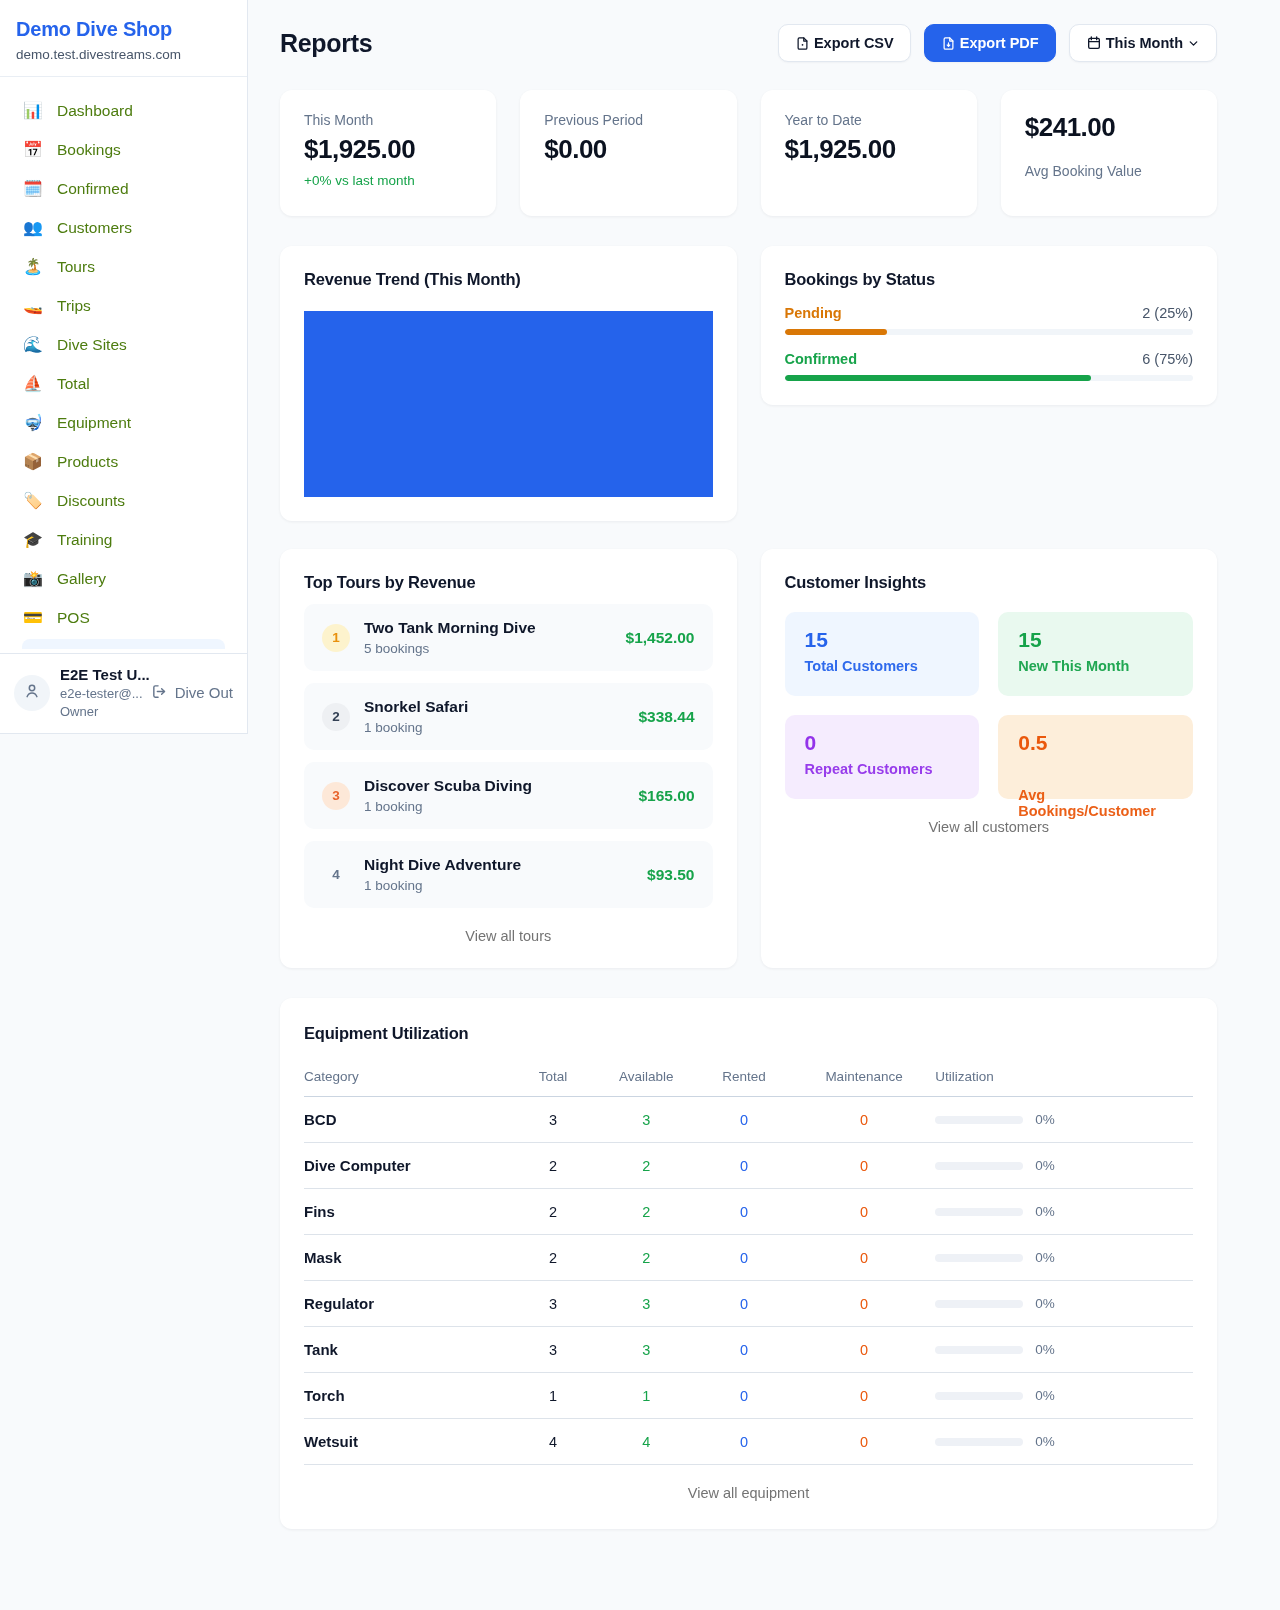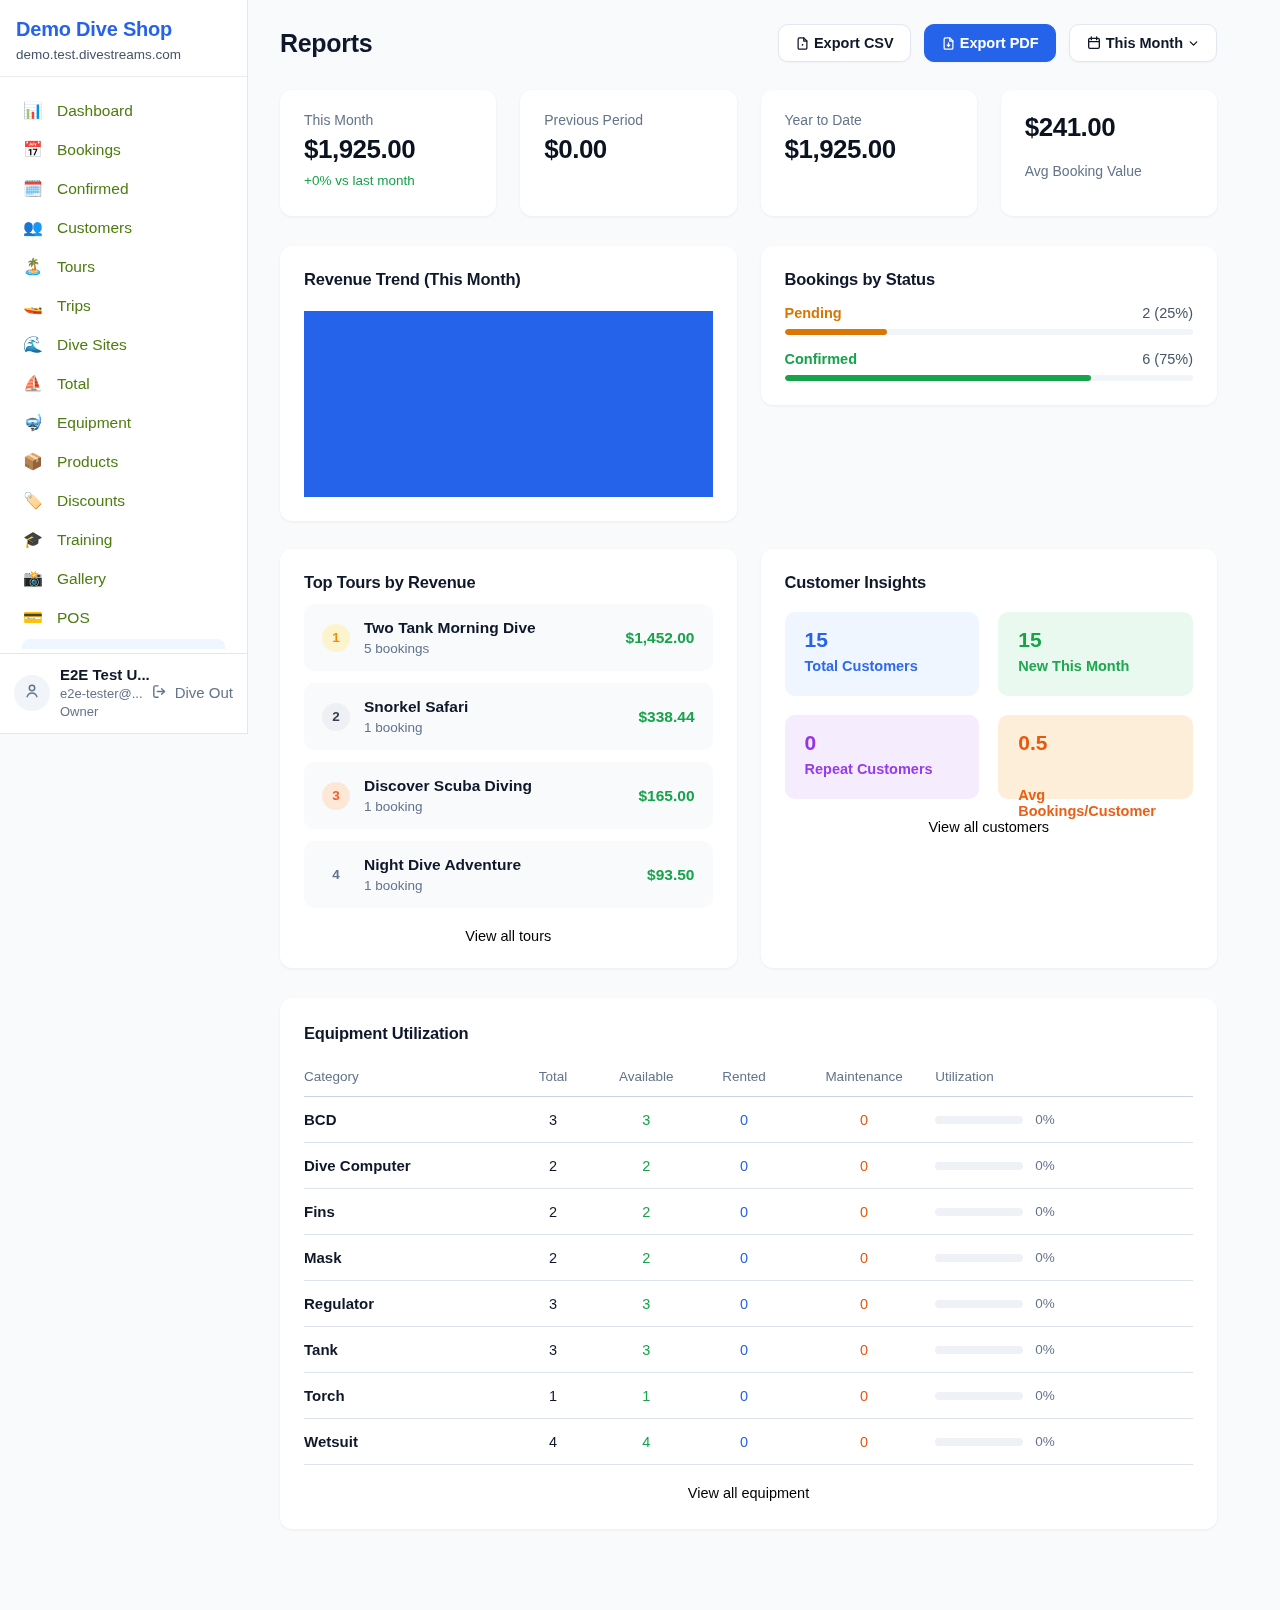--- a/index.html
+++ b/index.html
@@ -67,21 +67,21 @@
 
   .lists-row { display:grid; grid-template-columns:1fr 1fr; gap:24px; margin-top:28px; }
   .tour-row { display:flex; align-items:center; background:#f8fafc; border-radius:10px;
               padding:15px 18px; margin-top:12px; }
   .rank { width:28px; height:28px; border-radius:50%; display:flex; align-items:center;
           justify-content:center; font-size:13.5px; font-weight:bold; flex:0 0 28px; }
   .t-info { margin-left:14px; flex:1; min-width:0; }
   .t-name { font-size:15.5px; font-weight:bold; color:#0f172a; }
   .t-sub { font-size:13.5px; color:#64748b; margin-top:4px; }
   .t-amt { font-size:15.5px; font-weight:bold; color:#16a34a; white-space:nowrap; }
-  .view-link { display:block; text-align:center; color:#000000; font-size:14.5px;
+  .view-link { display:block; text-align:center; color:#737373; font-size:14.5px;
                margin-top:20px; cursor:pointer; text-decoration:none; }
 
   .tiles { display:grid; grid-template-columns:1fr 1fr; gap:19px; margin-top:20px; }
   .tile { border-radius:10px; padding:16px 20px; height:84px; }
   .tile-value { font-size:21px; font-weight:bold; }
   .tile-label { font-size:14.5px; margin-top:6px; font-weight:bold; opacity:.95; }
 
   .equip-card { margin-top:30px; padding:26px 24px 28px; }
   table { width:100%; border-collapse:collapse; margin-top:18px; }
   th { font-size:13.5px; color:#64748b; font-weight:normal; text-align:center;

